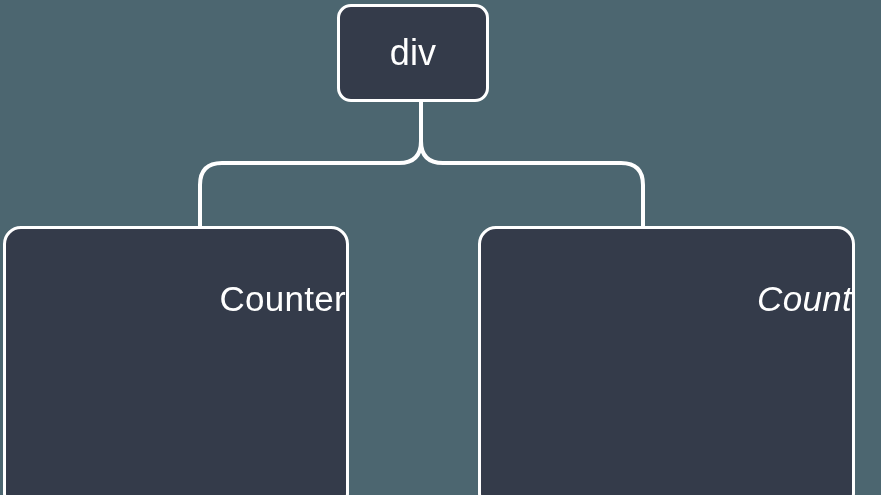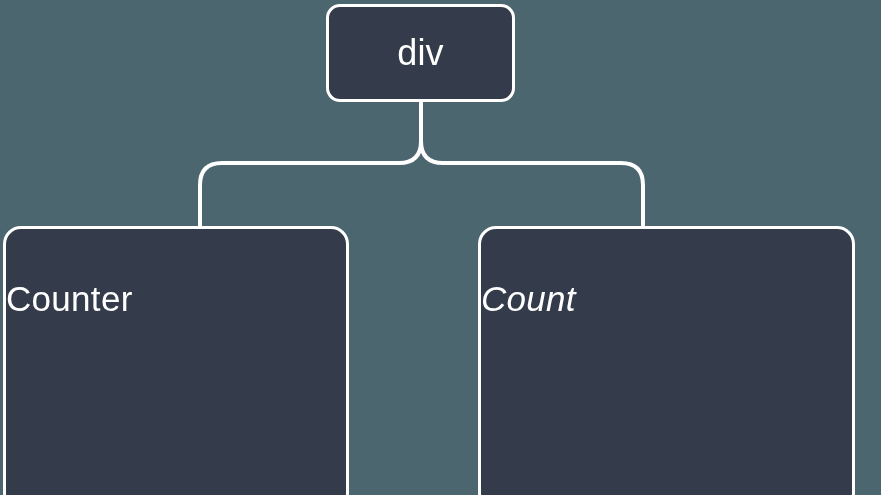--- a/index.html
+++ b/index.html
@@ -31,23 +31,23 @@
 
   
   .node {
     position: absolute;
     box-sizing: border-box;
     background: #343b4a;
     border: 3px solid #ffffff;
     border-radius: 14px;
   }
   #node-div {
-    left: 326px;
+    left: 337px;
     top: 4px;
-    width: 189px;
+    width: 152px;
     height: 98px;
     display: flex;
     align-items: center;
     justify-content: center;
   }
   #node-div .node-title {
     font-size: 36px;
     color: #ffffff;
     letter-spacing: 0.2px;
   }
@@ -64,21 +64,21 @@
     top: 226px;
     width: 377px;
     height: 285px;
     border-radius: 18px;
   }
 
   .child-title {
     position: absolute;
     left: 0;
     right: 0;
-    text-align: left;
+    text-align: right;
     color: #ffffff;
     font-size: 35px;
     letter-spacing: 0.3px;
   }
   #node-counter .child-title { top: 50px; }
   #node-count .child-title { top: 50px; font-style: italic; }
 </style>
 </head>
 <body>
 

